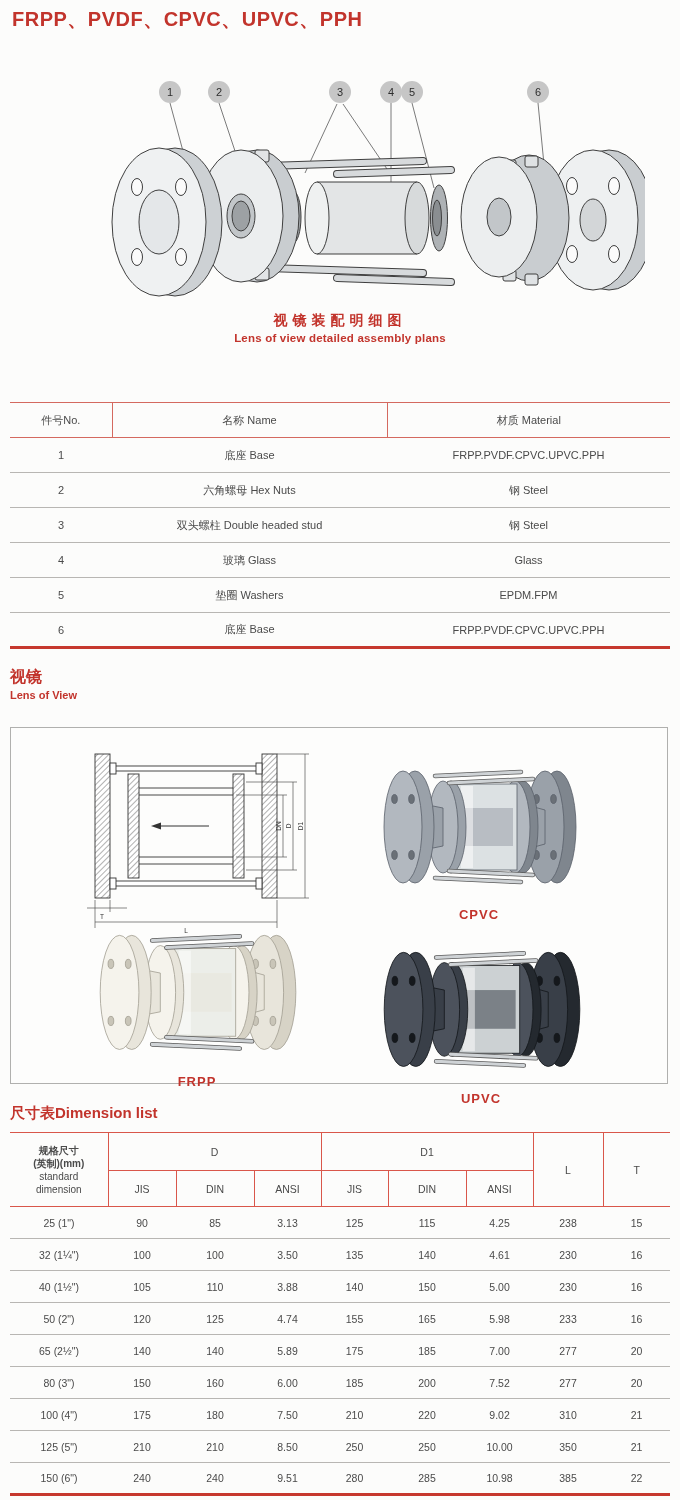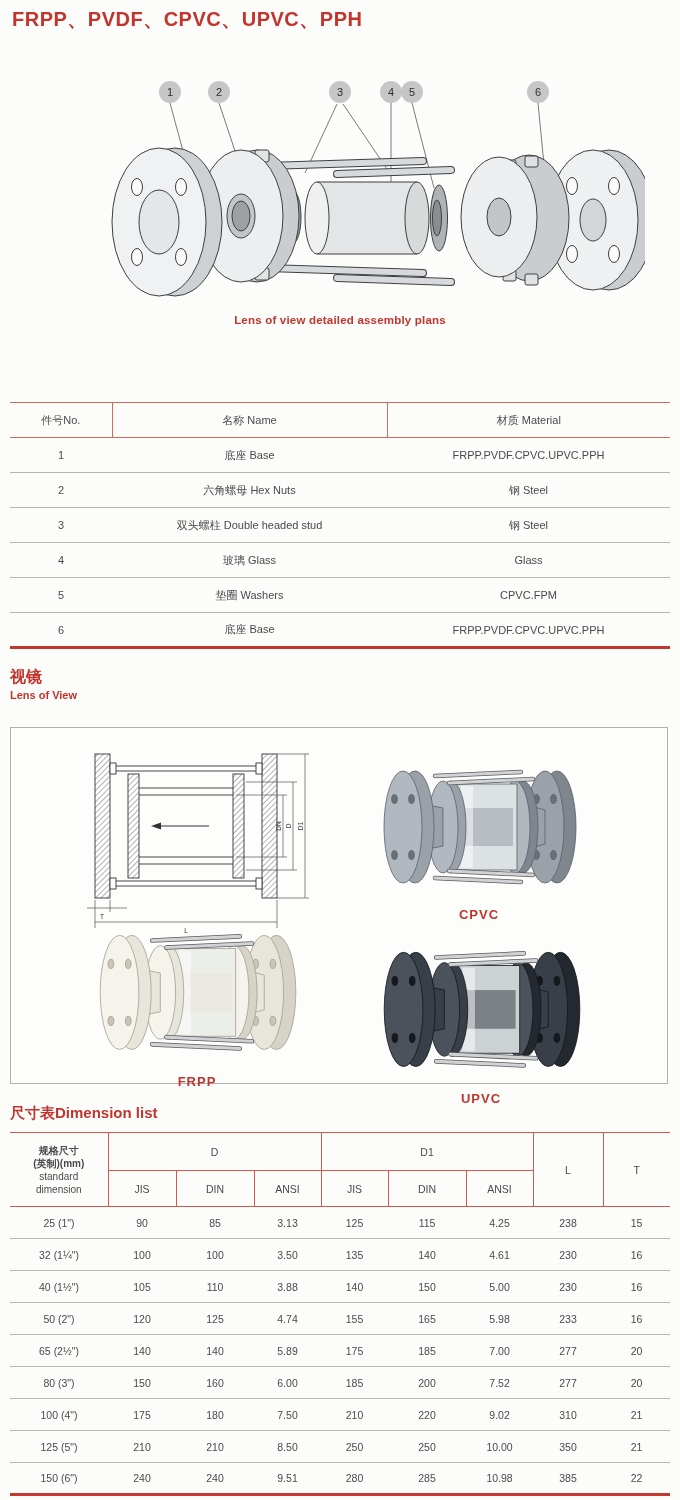--- a/index.html
+++ b/index.html
@@ -217,20 +217,21 @@
         <text x="327" y="26">5</text>
       </g>
     <g>
         <circle cx="453" cy="22" r="11" fill="#c6c6c6"></circle>
         <text x="453" y="26">6</text>
       </g>
   </g>
 </svg>
 
 <div class="abs fig-caption">
+  <div class="zh">视镜装配明细图</div>
   <div class="en">Lens of view detailed assembly plans</div>
 </div>
 
 <table class="abs parts-table">
   <colgroup>
       <col style="width:102px">
       <col style="width:275px">
       <col style="width:283px">
     </colgroup>
   <thead>
@@ -257,21 +258,21 @@
         <td>钢 Steel</td>
       </tr>
     <tr>
         <td>4</td>
         <td>玻璃 Glass</td>
         <td>Glass</td>
       </tr>
     <tr>
         <td>5</td>
         <td>垫圈 Washers</td>
-        <td>CPVC.FPM</td>
+        <td>EPDM.FPM</td>
       </tr>
     <tr>
         <td>6</td>
         <td>底座 Base</td>
         <td>FRPP.PVDF.CPVC.UPVC.PPH</td>
       </tr>
   </tbody>
 </table>
 
 <div class="abs lens-head">

